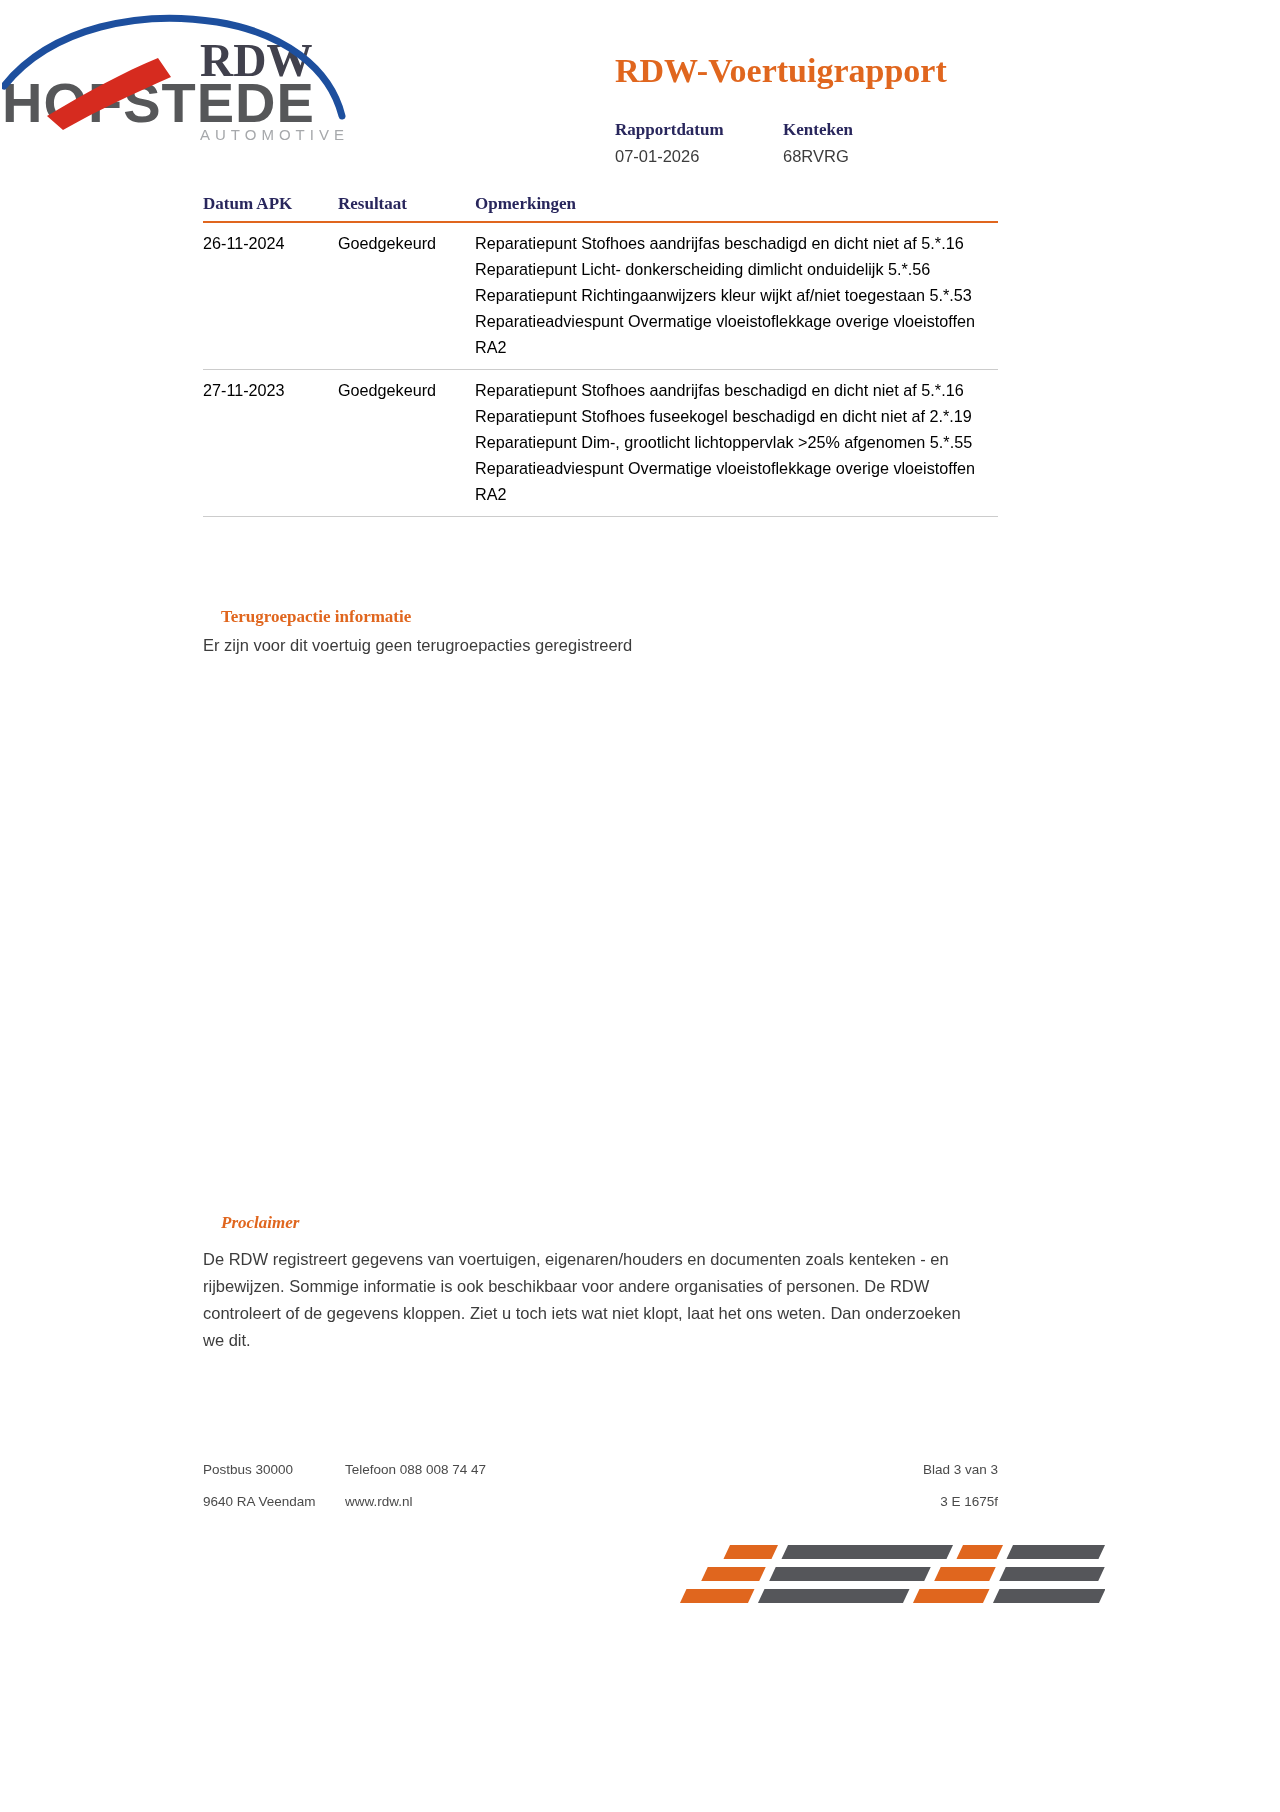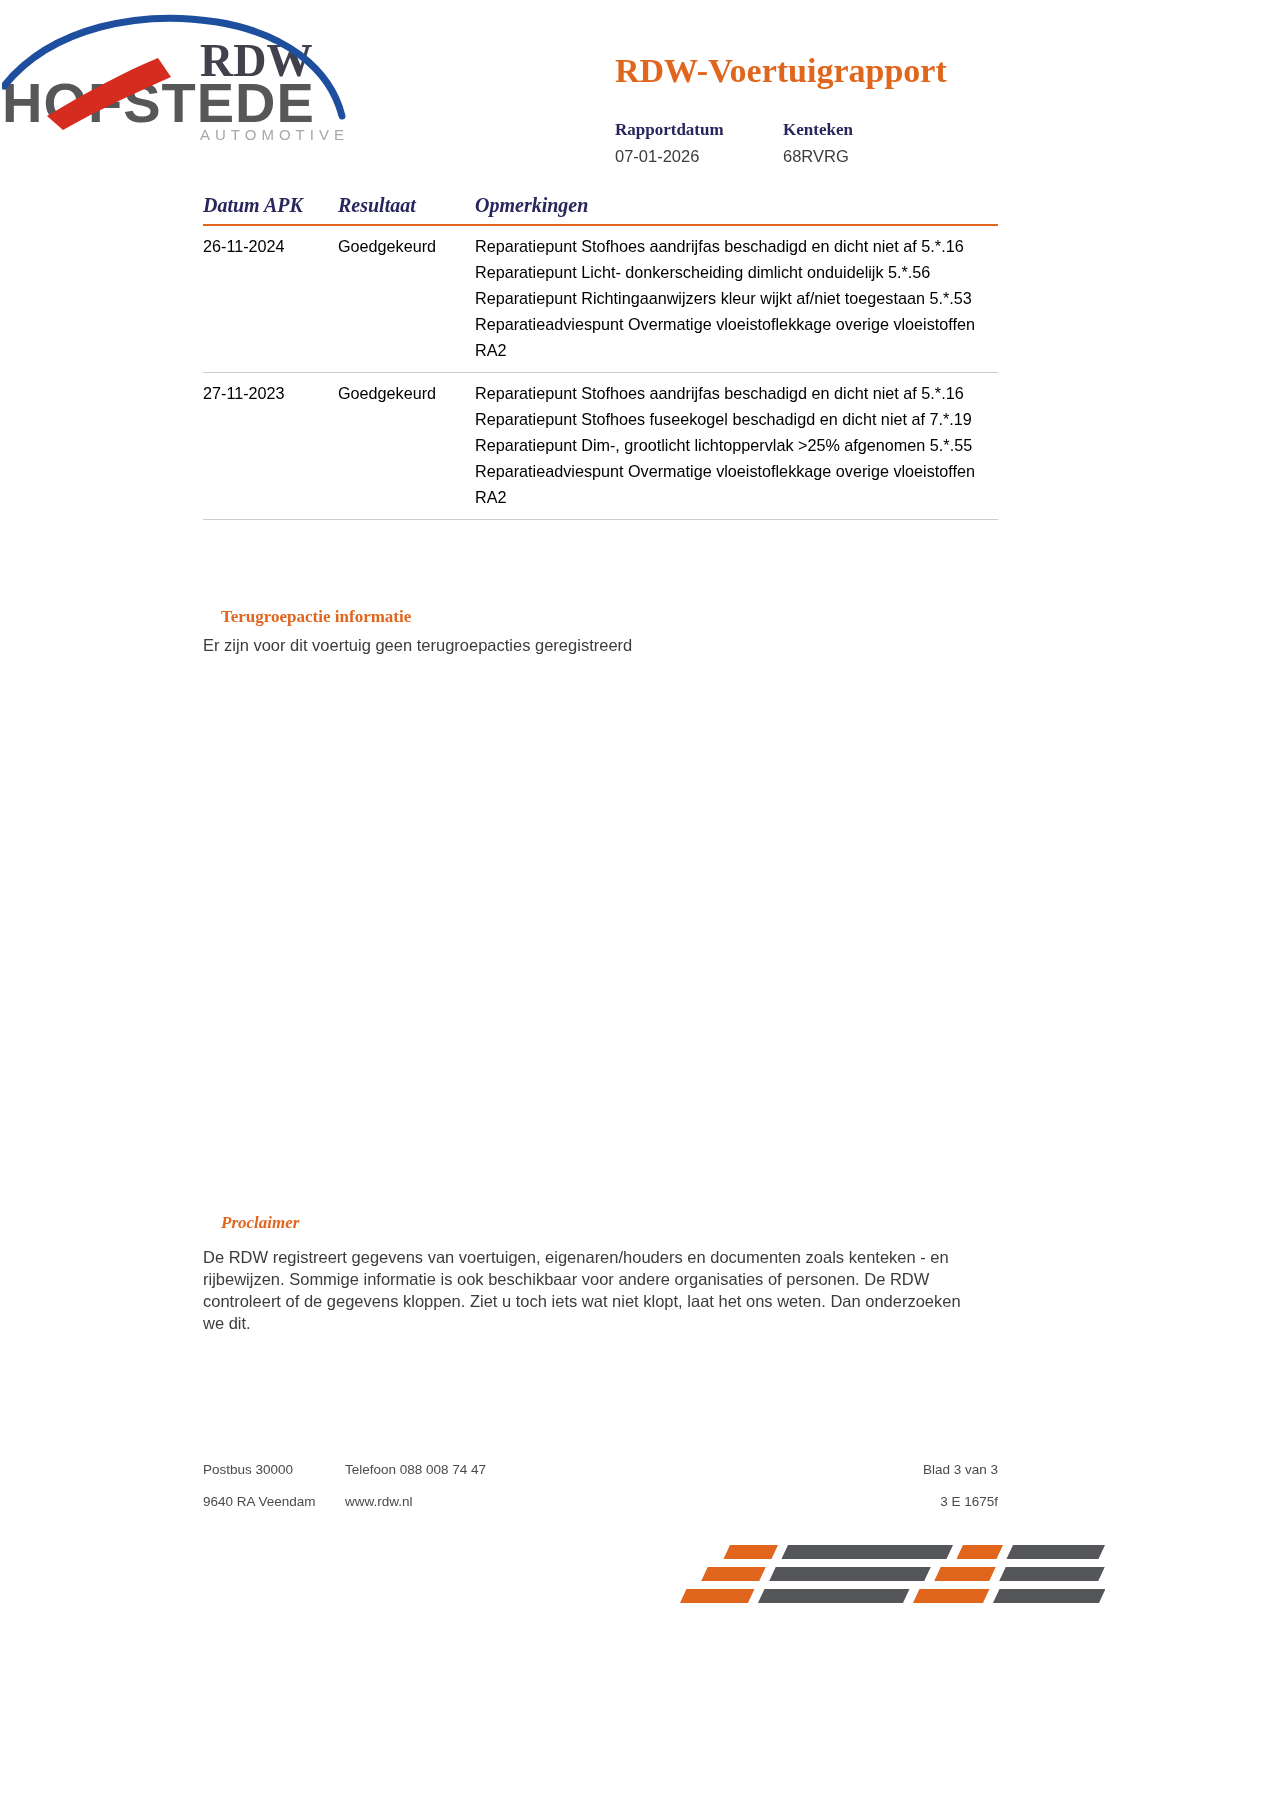--- a/index.html
+++ b/index.html
@@ -57,23 +57,22 @@
 
   
   .apk-table { position: absolute; left: 203px; top: 194px; width: 795px; }
   .t-head {
     display: grid; grid-template-columns: 135px 137px 1fr;
     padding-bottom: 7px;
     border-bottom: 2px solid #e0661e;
   }
   .t-head > div {
     font-family: "Liberation Serif", serif;
-    font-weight: bold; font-size: 20px;
+    font-weight: bold; font-size: 17px;
     color: #28265c;
-    font-style: italic;
   }
   .t-row {
     display: grid; grid-template-columns: 135px 137px 1fr;
     padding: 7px 0 9px 0;
     border-bottom: 1px solid #cccccc;
     font-size: 16.2px; line-height: 26px; color: #000000;
   }
   .c-remarks .remark { margin: 0; }
 
   
@@ -86,21 +85,21 @@
   }
   .recall-heading { top: 607px; }
   .recall-body {
     position: absolute; left: 203px; top: 636px;
     font-size: 16.5px; color: #3c3c3c;
   }
   .proclaimer-heading { top: 1213px; font-style: italic; }
   .proclaimer-body {
     position: absolute; left: 203px; top: 1246px;
     width: 768px;
-    font-size: 16.5px; line-height: 22px; color: #3c3c3c;
+    font-size: 16.5px; line-height: 27px; color: #3c3c3c;
   }
 
   
   .footer { position: absolute; left: 203px; top: 1462px; width: 795px; height: 60px; font-size: 13.5px; color: #4a4a4a; }
   .f-item { position: absolute; white-space: nowrap; }
   .f-r1 { top: 0; }
   .f-r2 { top: 32px; }
   .f-c1 { left: 0; }
   .f-c2 { left: 142px; }
   .f-c3 { right: 0; text-align: right; }
@@ -145,21 +144,21 @@
         <div class="remark">Reparatiepunt Richtingaanwijzers kleur wijkt af/niet toegestaan 5.*.53</div>
         <div class="remark">Reparatieadviespunt Overmatige vloeistoflekkage overige vloeistoffen RA2</div>
       </div>
     </div>
 
     <div class="t-row">
       <div class="c-datum">27-11-2023</div>
       <div class="c-result">Goedgekeurd</div>
       <div class="c-remarks">
         <div class="remark">Reparatiepunt Stofhoes aandrijfas beschadigd en dicht niet af 5.*.16</div>
-        <div class="remark">Reparatiepunt Stofhoes fuseekogel beschadigd en dicht niet af 7.*.19</div>
+        <div class="remark">Reparatiepunt Stofhoes fuseekogel beschadigd en dicht niet af 2.*.19</div>
         <div class="remark">Reparatiepunt Dim-, grootlicht  lichtoppervlak  &gt;25% afgenomen 5.*.55</div>
         <div class="remark">Reparatieadviespunt Overmatige vloeistoflekkage overige vloeistoffen RA2</div>
       </div>
     </div>
   </div>
 
   <div class="section-heading recall-heading">Terugroepactie informatie</div>
   <div class="recall-body">Er zijn voor dit voertuig geen terugroepacties geregistreerd</div>
 
   <div class="section-heading proclaimer-heading">Proclaimer</div>

